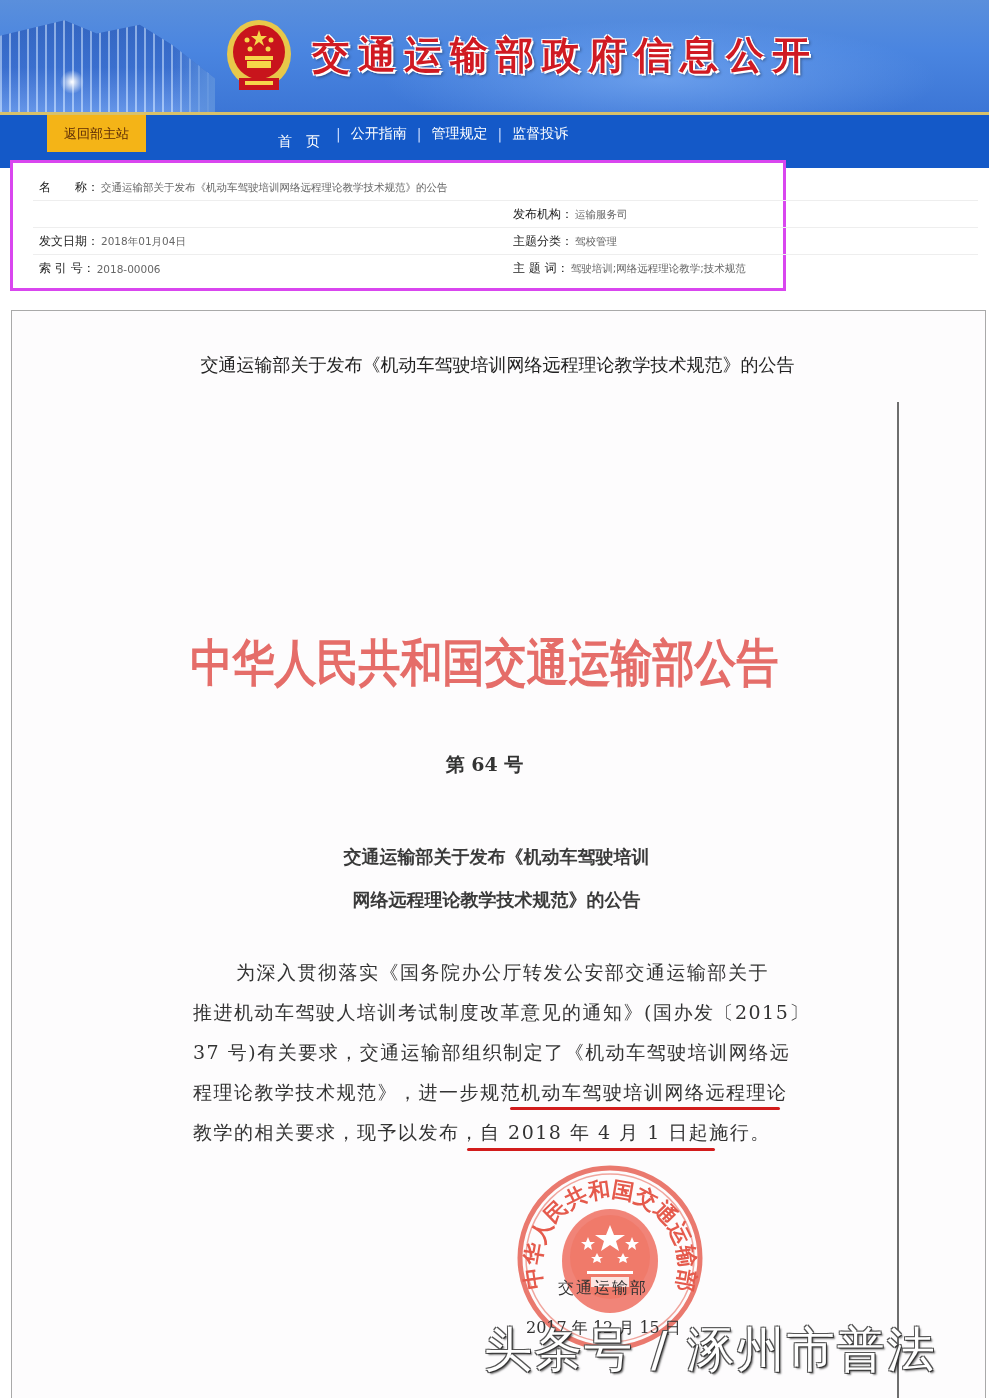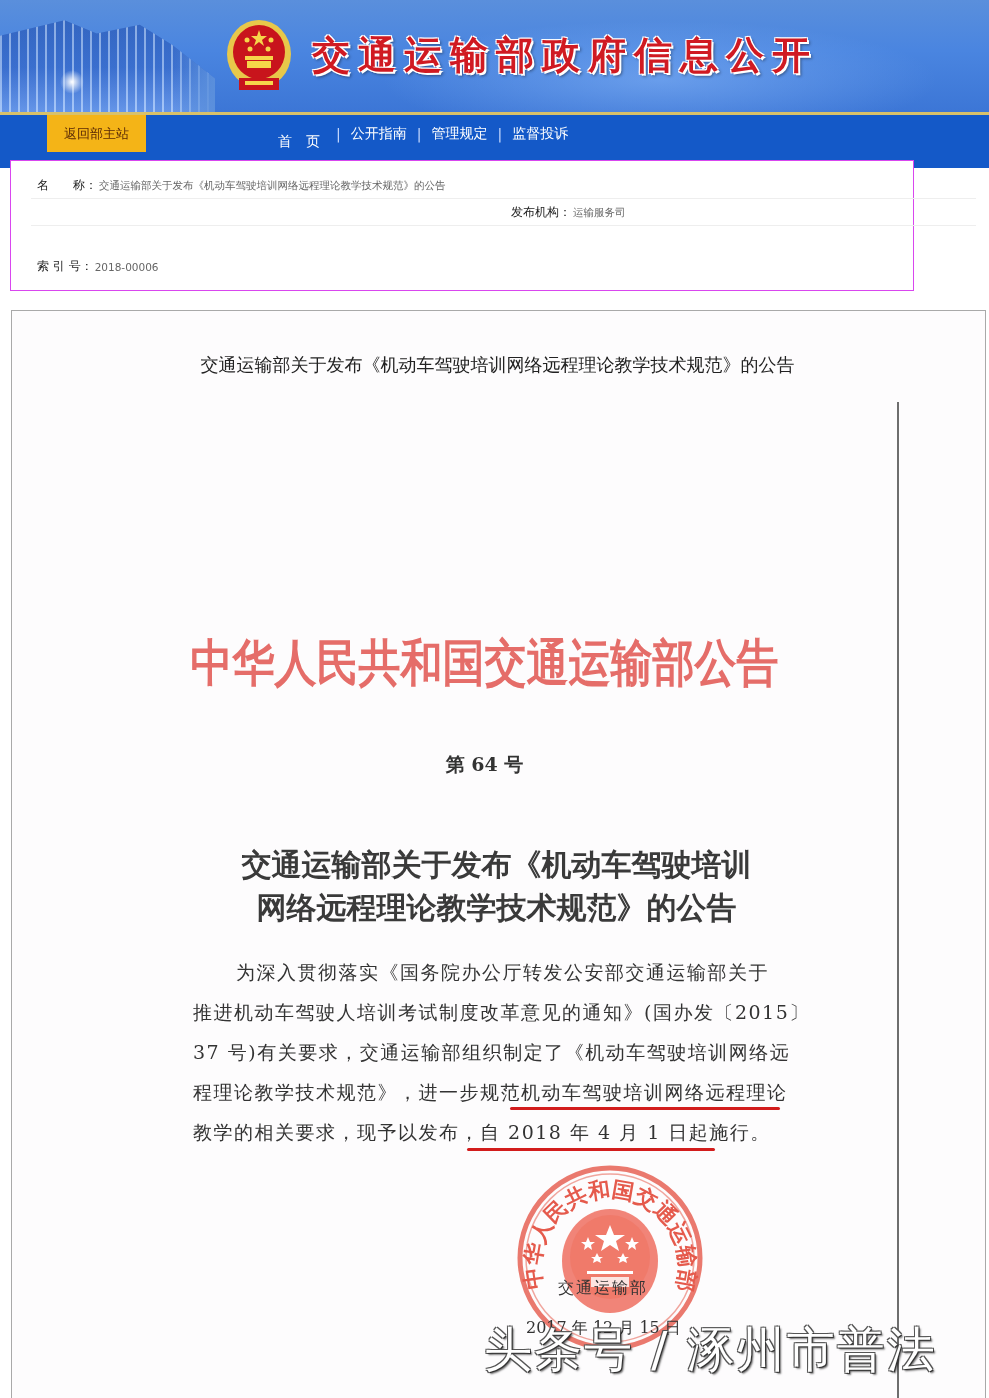--- a/index.html
+++ b/index.html
@@ -51,22 +51,22 @@
   .nav-links {
     position: absolute; left: 276px; top: 0; height: 37px; display: flex; align-items: center;
     color: #ffffff; font-size: 14px;
   }
   .nav-links .nav-item { color: #ffffff; text-decoration: none; padding: 0 2px; }
   .nav-links .sep { margin: 0 8px; color: #c9dbff; }
   .nav-item.first { letter-spacing: 14px; margin-right: -8px; margin-top: 16px; }
 
   
   .info-box {
-    position: absolute; left: 10px; top: 160px; width: 904px; height: 131px;
-    border: 1px solid #d946ef; background: #ffffff;
+    position: absolute; left: 10px; top: 160px; width: 776px; height: 131px;
+    border: 3px solid #d946ef; background: #ffffff;
   }
   .info-row {
     position: absolute; left: 20px; width: 945px; height: 27px;
     border-bottom: 1px solid #eeeeee; font-size: 11px; color: #666;
   }
   .info-row.last { border-bottom: none; }
   .info-cell { position: absolute; top: 0; height: 27px; display: flex; align-items: center; }
   .info-label { color: #222; font-size: 12px; font-weight: normal; white-space: pre; }
   .info-value { color: #666; font-size: 10.5px; margin-left: 2px; }
 
@@ -89,21 +89,21 @@
     font-family: "DejaVu Serif", "Liberation Serif", serif;
     transform: scaleX(0.84); transform-origin: 485px 0;
   }
   .doc-number {
     position: absolute; left: 0; top: 752px; width: 969px; text-align: center;
     font-size: 19px; font-weight: bold; color: #333;
     font-family: "DejaVu Serif", "Liberation Serif", serif;
   }
   .doc-subtitle {
     position: absolute; left: 0; width: 969px; text-align: center;
-    font-size: 30px; font-weight: bold; color: #3a3a3a;
+    font-size: 18px; font-weight: bold; color: #3a3a3a;
     font-family: "DejaVu Serif", "Liberation Serif", serif;
     padding-left: 24px;
   }
   .doc-subtitle.l1 { top: 845px; }
   .doc-subtitle.l2 { top: 888px; }
 
   .body-line {
     position: absolute; font-size: 19px; color: #333; white-space: nowrap;
     font-family: "DejaVu Serif", "Liberation Serif", serif; letter-spacing: 1.5px;
   }
@@ -183,24 +183,38 @@
       <span class="info-label">名　　称：</span>
       <span class="info-value">交通运输部关于发布《机动车驾驶培训网络远程理论教学技术规范》的公告</span>
     </div>
   </div>
   <div class="info-row" style="top:38px">
     <div class="info-cell" style="left:480px">
       <span class="info-label">发布机构：</span>
       <span class="info-value">运输服务司</span>
     </div>
   </div>
+  <div class="info-row" style="top:65px">
+    <div class="info-cell" style="left:6px">
+      <span class="info-label">发文日期：</span>
+      <span class="info-value">2018年01月04日</span>
+    </div>
+    <div class="info-cell" style="left:480px">
+      <span class="info-label">主题分类：</span>
+      <span class="info-value">驾校管理</span>
+    </div>
+  </div>
   <div class="info-row last" style="top:92px">
     <div class="info-cell" style="left:6px">
       <span class="info-label">索 引 号：</span>
       <span class="info-value">2018-00006</span>
+    </div>
+    <div class="info-cell" style="left:480px">
+      <span class="info-label">主 题 词：</span>
+      <span class="info-value">驾驶培训;网络远程理论教学;技术规范</span>
     </div>
   </div>
 </div>
 
 <div class="doc-frame"></div>
 <div class="doc-heading">交通运输部关于发布《机动车驾驶培训网络远程理论教学技术规范》的公告</div>
 <div class="scan-line"></div>
 
 <div class="gov-title">中华人民共和国交通运输部公告</div>
 <div class="doc-number">第 64 号</div>

